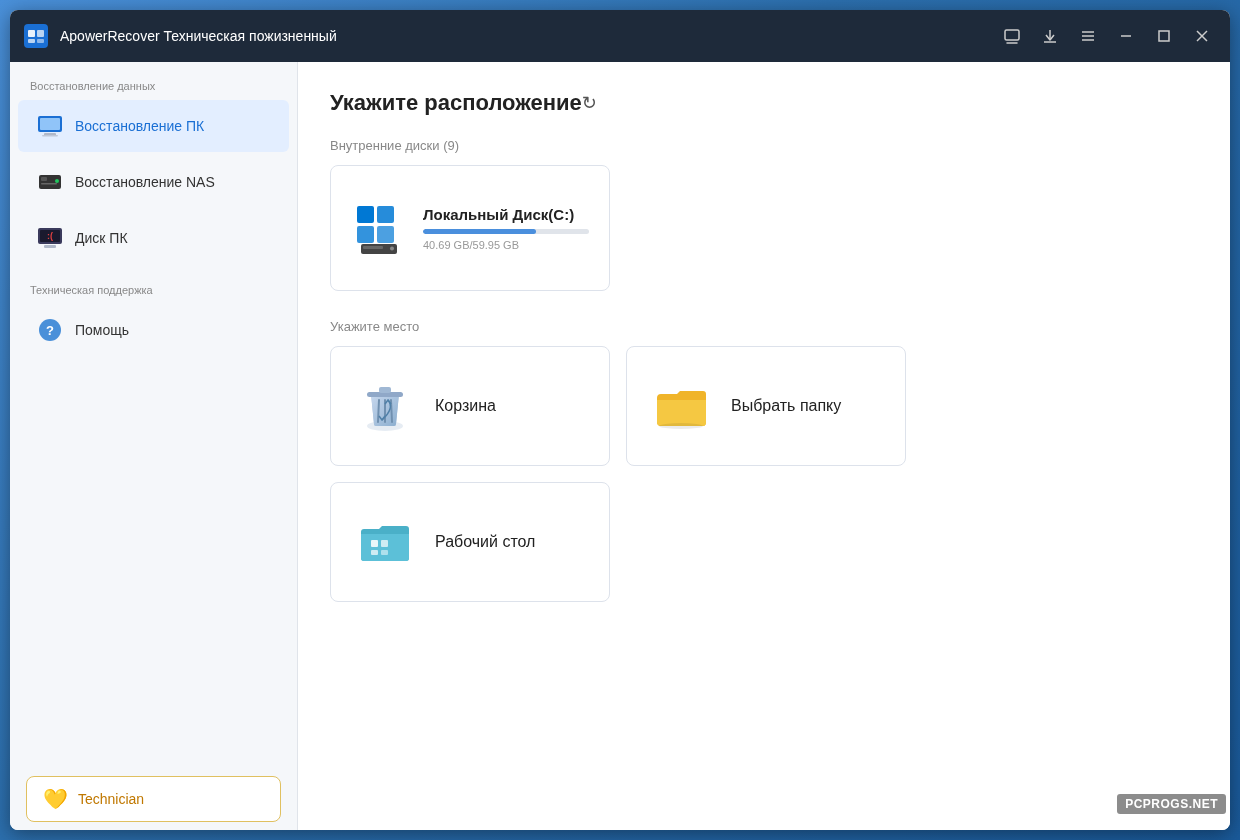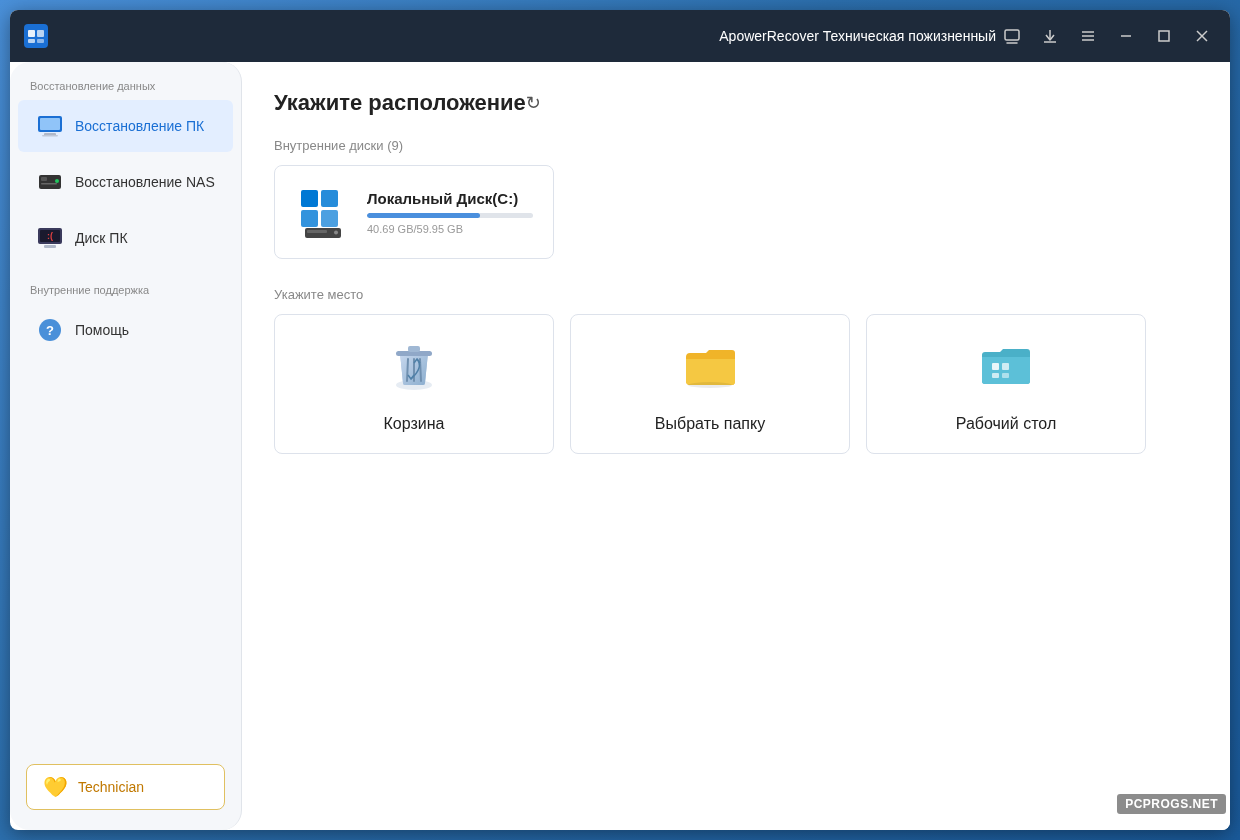--- a/index.html
+++ b/index.html
@@ -36,21 +36,20 @@
       width: 28px;
       height: 28px;
       margin-right: 10px;
       flex-shrink: 0;
     }
     .title-bar-title {
       color: #fff;
       font-size: 14px;
       font-weight: 400;
       flex: 1;
-      text-align: right;
     }
     .title-bar-controls {
       display: flex;
       align-items: center;
       gap: 6px;
     }
     .title-bar-btn {
       width: 32px;
       height: 32px;
       background: transparent;
@@ -64,28 +63,26 @@
       border-radius: 4px;
     }
     
     .main-layout {
       display: flex;
       flex: 1;
       overflow: hidden;
     }
     
     .sidebar {
-      width: 232px;
+      width: 288px;
       background: #f5f7fa;
       display: flex;
       flex-direction: column;
       border-right: 1px solid #e0e4ea;
-      padding-bottom: 12px;
-      flex-shrink: 0;
-      border-radius: 20px;
+      flex-shrink: 0;
     }
     .sidebar-section-label {
       font-size: 11px;
       color: #888;
       padding: 18px 20px 6px 20px;
       font-weight: 500;
     }
     .sidebar-item {
       display: flex;
       align-items: center;
@@ -158,21 +155,21 @@
     .cards-row {
       display: flex;
       gap: 16px;
       flex-wrap: wrap;
     }
     .drive-card {
       width: 280px;
       background: #fff;
       border: 1.5px solid #dde2eb;
       border-radius: 8px;
-      padding: 18px 20px;
+      padding: 34px 20px;
       display: flex;
       flex-direction: column;
       cursor: pointer;
       transition: border-color 0.2s;
     }
     .drive-card-inner {
       display: flex;
       align-items: center;
       gap: 16px;
     }
@@ -222,21 +219,20 @@
       gap: 0;
       transition: border-color 0.2s;
       overflow: hidden;
     }
     .location-card-content {
       display: flex;
       align-items: center;
       gap: 20px;
       padding: 20px 24px;
       width: 100%;
-      flex-direction: column;
     }
     .location-icon-wrap {
       width: 60px;
       height: 60px;
       display: flex;
       align-items: center;
       justify-content: center;
       flex-shrink: 0;
     }
     .location-label {
@@ -355,21 +351,21 @@
             <svg width="28" height="28" viewBox="0 0 28 28">
               <rect x="2" y="4" width="24" height="16" rx="2" fill="#3a3a5c"></rect>
               <rect x="4" y="6" width="20" height="12" rx="1" fill="#1a1a2e"></rect>
               <text x="14" y="15" font-size="9" fill="#e04040" text-anchor="middle" font-weight="bold">:(</text>
               <rect x="8" y="21" width="12" height="3" rx="1" fill="#b0b8c8"></rect>
             </svg>
           </div>
           <span>Диск ПК</span>
         </div>
 
-        <span class="sidebar-section-label">Внутренние поддержка</span>
+        <span class="sidebar-section-label">Техническая поддержка</span>
         <div class="sidebar-item">
           <div class="icon-wrap">
             <svg width="28" height="28" viewBox="0 0 28 28">
               <circle cx="14" cy="14" r="11" fill="#4a90d9"></circle>
               <text x="14" y="19" font-size="13" fill="#fff" text-anchor="middle" font-weight="bold">?</text>
             </svg>
           </div>
           <span>Помощь</span>
         </div>
 

